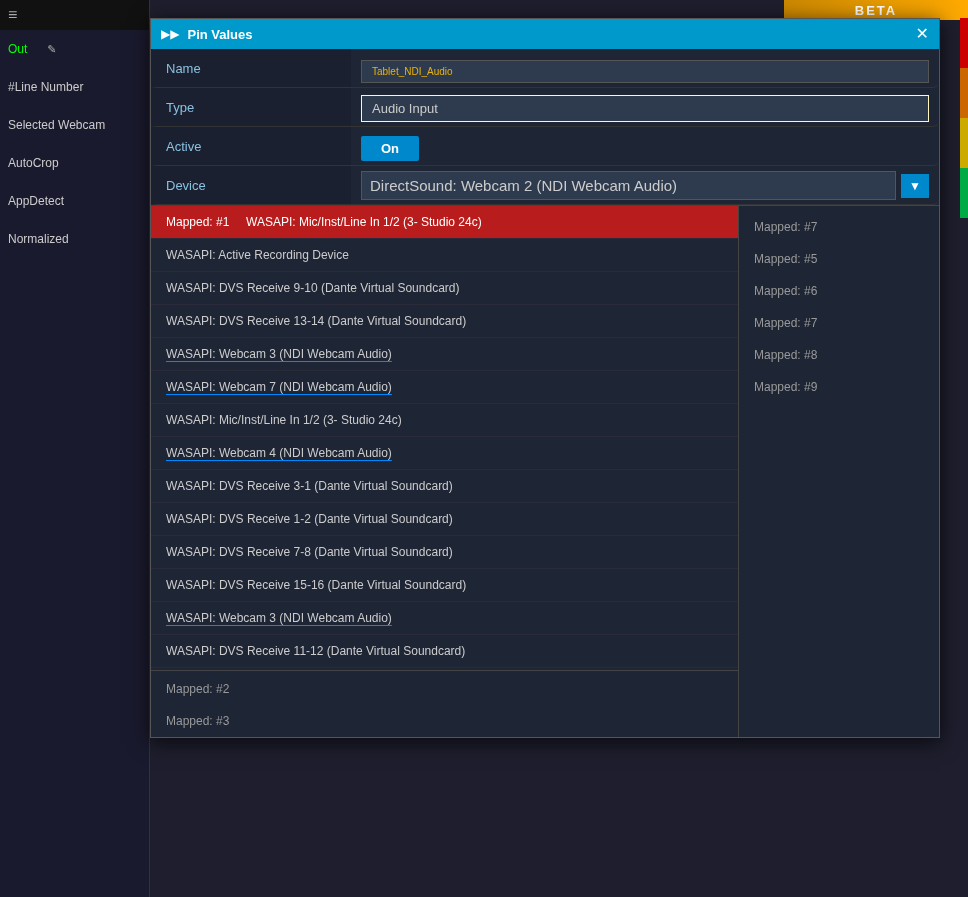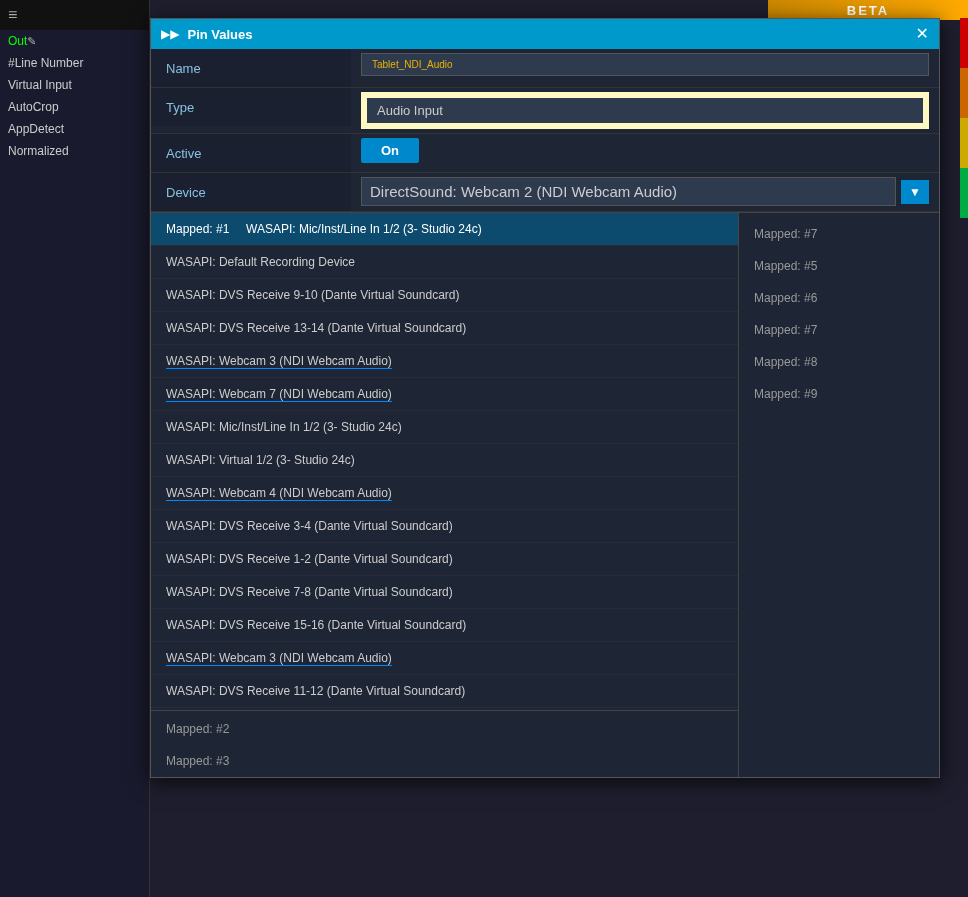--- a/index.html
+++ b/index.html
@@ -35,36 +35,36 @@
       display: flex;
       align-items: center;
       padding: 0 8px;
     }
     .sidebar-menu-icon {
       color: #aaa;
       font-size: 16px;
       cursor: pointer;
     }
     .sidebar-item {
-      padding: 4px 8px;
+      padding: 12px 8px;
       color: #ccc;
       font-size: 12px;
       cursor: pointer;
       display: flex;
       align-items: center;
-      gap: 0;
+      gap: 20px;
     }
     .sidebar-item.green { color: #00ff00; }
     .sidebar-item .edit-icon { color: #aaa; font-size: 11px; }
 
     
     .top-bar {
       position: absolute;
       top: 0; right: 0;
-      width: 200px;
+      width: 184px;
       height: 20px;
       background: linear-gradient(90deg, #cc8800, #ffaa00);
       display: flex;
       align-items: center;
       justify-content: center;
     }
     .top-bar-text {
       color: #fff;
       font-size: 13px;
       font-weight: bold;
@@ -114,23 +114,24 @@
       line-height: 1;
     }
 
     
     .form-section {
       background: #1e2535;
       padding: 0;
     }
     .form-row {
       display: flex;
-      align-items: flex-start;
+      align-items: flex-end;
       border-bottom: 1px solid #333;
       min-height: 38px;
+      border-radius: 6px;
     }
     .form-label {
       width: 200px;
       padding: 8px 15px;
       color: #8ac0e0;
       font-size: 13px;
       background: #1a2030;
       min-height: 38px;
       display: flex;
       align-items: center;
@@ -138,21 +139,21 @@
     .form-value-input {
       background: #2e3a4e;
       border: 1px solid #555;
       color: #ddd;
       padding: 5px 10px;
       font-size: 13px;
       width: 100%;
     }
     .form-value-static {
       background: #2e3a4e;
-      border: 6px solid #fef9c3;
+      border: 1px solid #fef9c3;
       padding: 5px 10px;
       color: #ccc;
       font-size: 13px;
       flex: 1;
     }
 
     
     .toggle-btn {
       background: #0088cc;
       color: #fff;
@@ -208,21 +209,21 @@
     }
 
     .dropdown-item {
       padding: 9px 15px;
       color: #ccc;
       font-size: 12px;
       cursor: pointer;
       border-bottom: 1px solid #2a2a3a;
     }
     .dropdown-item.selected {
-      background: #0c4a6e;
+      background: #b91c1c;
       color: #fff;
     }
     .dropdown-item.mapped {
       padding: 9px 15px;
       color: #999;
       font-size: 12px;
       cursor: pointer;
       border-bottom: none;
     }
 
@@ -269,21 +270,21 @@
     <span class="sidebar-menu-icon">≡</span>
   </div>
   <div class="sidebar-item green">
     <span>Out</span>
     <span class="edit-icon">✎</span>
   </div>
   <div class="sidebar-item">
     <span>#Line Number</span>
   </div>
   <div class="sidebar-item">
-    <span>Virtual Input</span>
+    <span>Selected Webcam</span>
   </div>
   <div class="sidebar-item">
     <span>AutoCrop</span>
   </div>
   <div class="sidebar-item">
     <span>AppDetect</span>
   </div>
   <div class="sidebar-item">
     <span>Normalized</span>
   </div>
@@ -334,29 +335,28 @@
   </div>
 
   <div class="dropdown-container">
 
     <div class="dropdown-left">
 
       <div class="dropdown-item selected">
         <span>Mapped: #1 &nbsp;&nbsp;&nbsp; WASAPI: Mic/Inst/Line In 1/2 (3- Studio 24c)</span>
       </div>
 
-      <div class="dropdown-item">WASAPI: Default Recording Device</div>
+      <div class="dropdown-item">WASAPI: Active Recording Device</div>
       <div class="dropdown-item">WASAPI: DVS Receive  9-10 (Dante Virtual Soundcard)</div>
       <div class="dropdown-item">WASAPI: DVS Receive  13-14 (Dante Virtual Soundcard)</div>
       <div class="dropdown-item"><span class="ndi-underline">WASAPI: Webcam 3 (NDI Webcam Audio)</span></div>
       <div class="dropdown-item"><span class="ndi-underline">WASAPI: Webcam 7 (NDI Webcam Audio)</span></div>
       <div class="dropdown-item">WASAPI: Mic/Inst/Line In 1/2 (3- Studio 24c)</div>
-      <div class="dropdown-item">WASAPI: Virtual 1/2 (3- Studio 24c)</div>
       <div class="dropdown-item"><span class="ndi-underline">WASAPI: Webcam 4 (NDI Webcam Audio)</span></div>
-      <div class="dropdown-item">WASAPI: DVS Receive  3-4 (Dante Virtual Soundcard)</div>
+      <div class="dropdown-item">WASAPI: DVS Receive  3-1 (Dante Virtual Soundcard)</div>
       <div class="dropdown-item">WASAPI: DVS Receive  1-2 (Dante Virtual Soundcard)</div>
       <div class="dropdown-item">WASAPI: DVS Receive  7-8 (Dante Virtual Soundcard)</div>
       <div class="dropdown-item">WASAPI: DVS Receive  15-16 (Dante Virtual Soundcard)</div>
       <div class="dropdown-item"><span class="ndi-underline">WASAPI: Webcam 3 (NDI Webcam Audio)</span></div>
       <div class="dropdown-item">WASAPI: DVS Receive  11-12 (Dante Virtual Soundcard)</div>
       <div class="separator"></div>
       <div class="dropdown-item mapped">Mapped: #2</div>
       <div class="dropdown-item mapped">Mapped: #3</div>
     </div>
 

